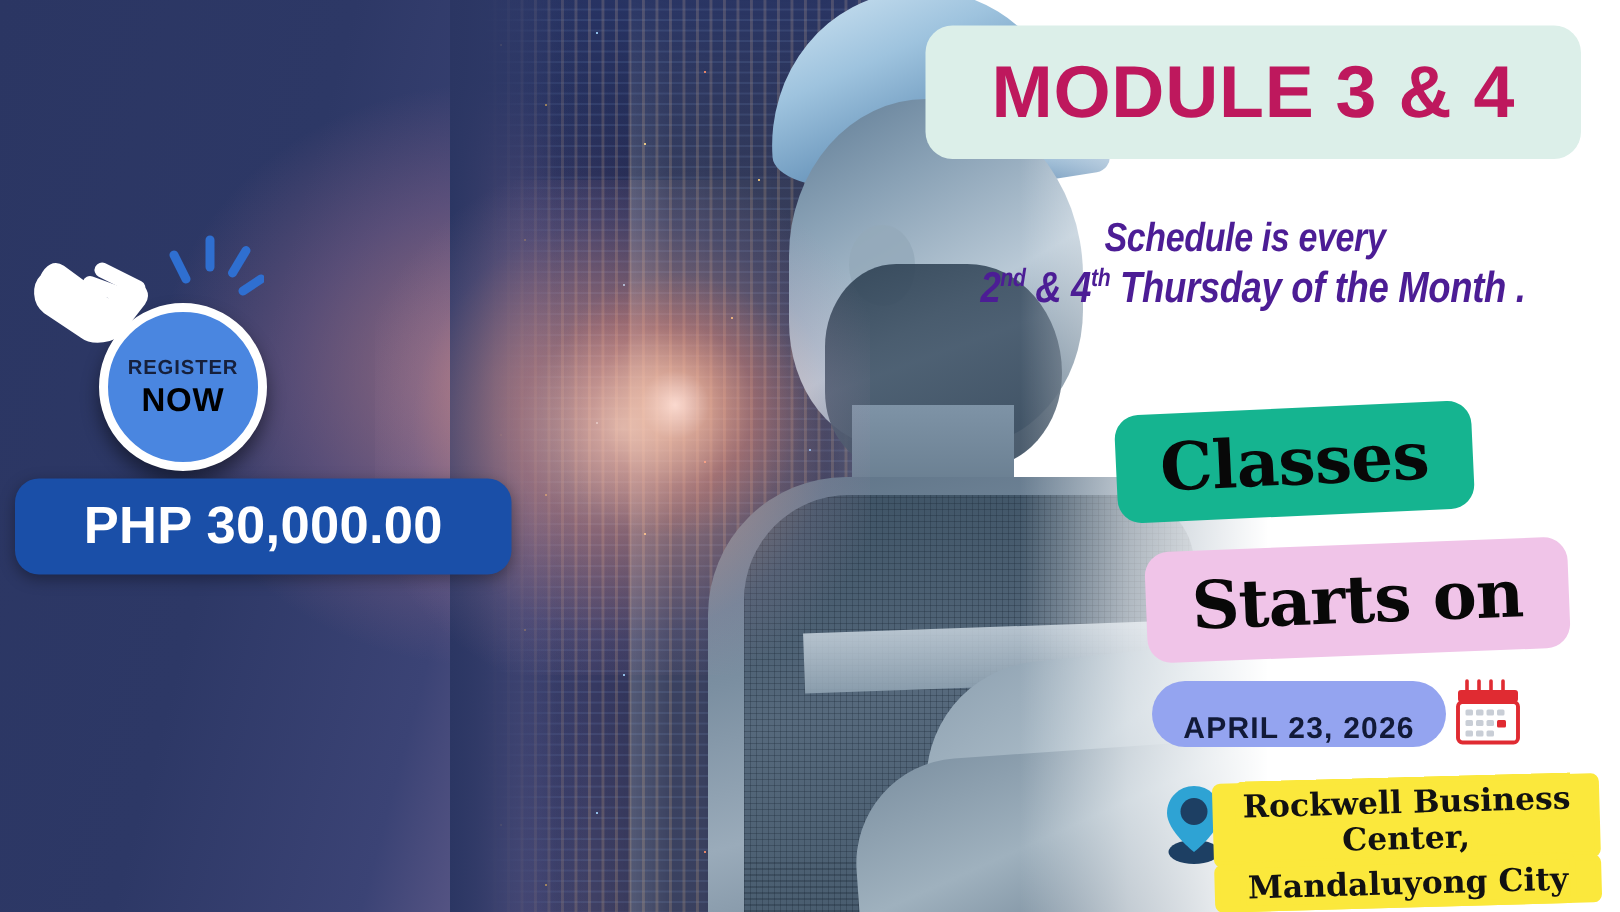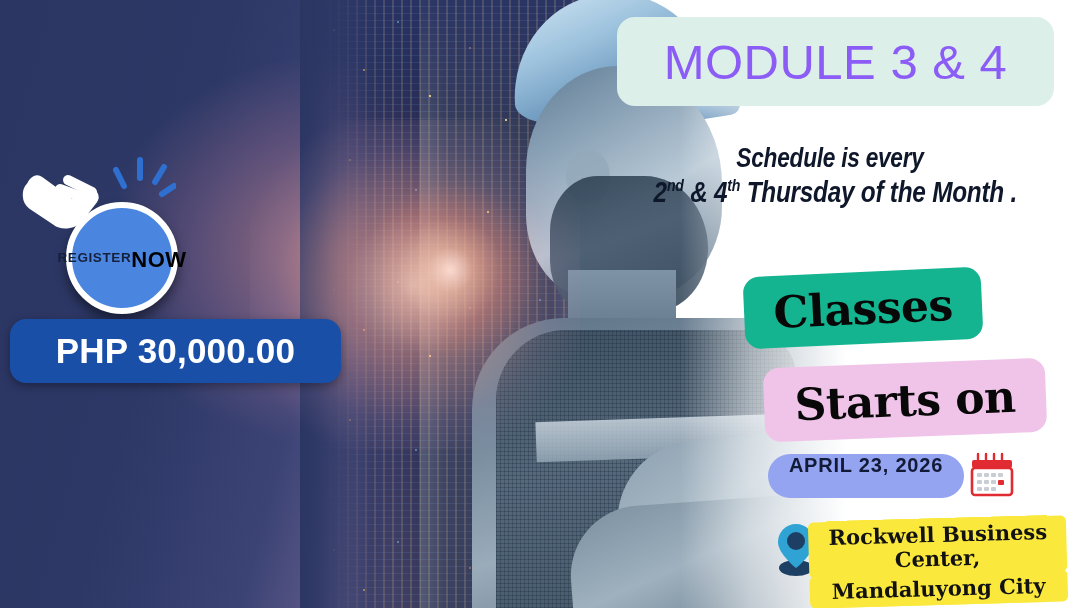--- a/index.html
+++ b/index.html
@@ -212,20 +212,21 @@
   .reg-circle {
     position: absolute;
     left: 42px; top: 52px;
     width: 112px; height: 112px;
     border-radius: 50%;
     background: #4a86e0;
     border: 6px solid #ffffff;
     box-sizing: border-box;
     box-shadow: 0 7px 12px rgba(0,0,0,0.45);
     display: flex;
+    flex-direction: column;
     align-items: center;
     justify-content: center;
     line-height: 1;
   }
   .reg-top {
     font-size: 13.5px;
     font-weight: bold;
     color: #16203c;
     letter-spacing: 0.6px;
   }
@@ -269,34 +270,34 @@
     position: absolute;
     left: 617px; top: 17px;
     width: 437px; height: 89px;
     background: #dcefe9;
     border-radius: 18px;
     display: flex;
     align-items: center;
     justify-content: center;
   }
   .module-text {
-    color: #8b5cf6;
+    color: #be185d;
     font-size: 49px;
-    font-weight: normal;
+    font-weight: bold;
     letter-spacing: 0.5px;
     white-space: nowrap;
   }
 
   
   .schedule {
     position: absolute;
     left: 620px; top: 142px;
     width: 420px;
     text-align: center;
-    color: #0f172a;
+    color: #4c1d95;
     font-weight: bold;
     font-style: italic;
     line-height: 1.22;
   }
   .sched-l1 {
     font-size: 27px;
     letter-spacing: -0.3px;
     transform: scaleX(0.84);
     transform-origin: center;
     display: block;
@@ -350,21 +351,21 @@
   }
 
   
   .date-pill {
     position: absolute;
     left: 768px; top: 454px;
     width: 196px; height: 44px;
     background: #94a4f0;
     border-radius: 22px;
     display: flex;
-    align-items: flex-start;
+    align-items: flex-end;
     justify-content: center;
   }
   .date-text {
     color: #121a38;
     font-size: 20px;
     font-weight: bold;
     letter-spacing: 0.8px;
     white-space: nowrap;
   }
   .calendar-icon {

